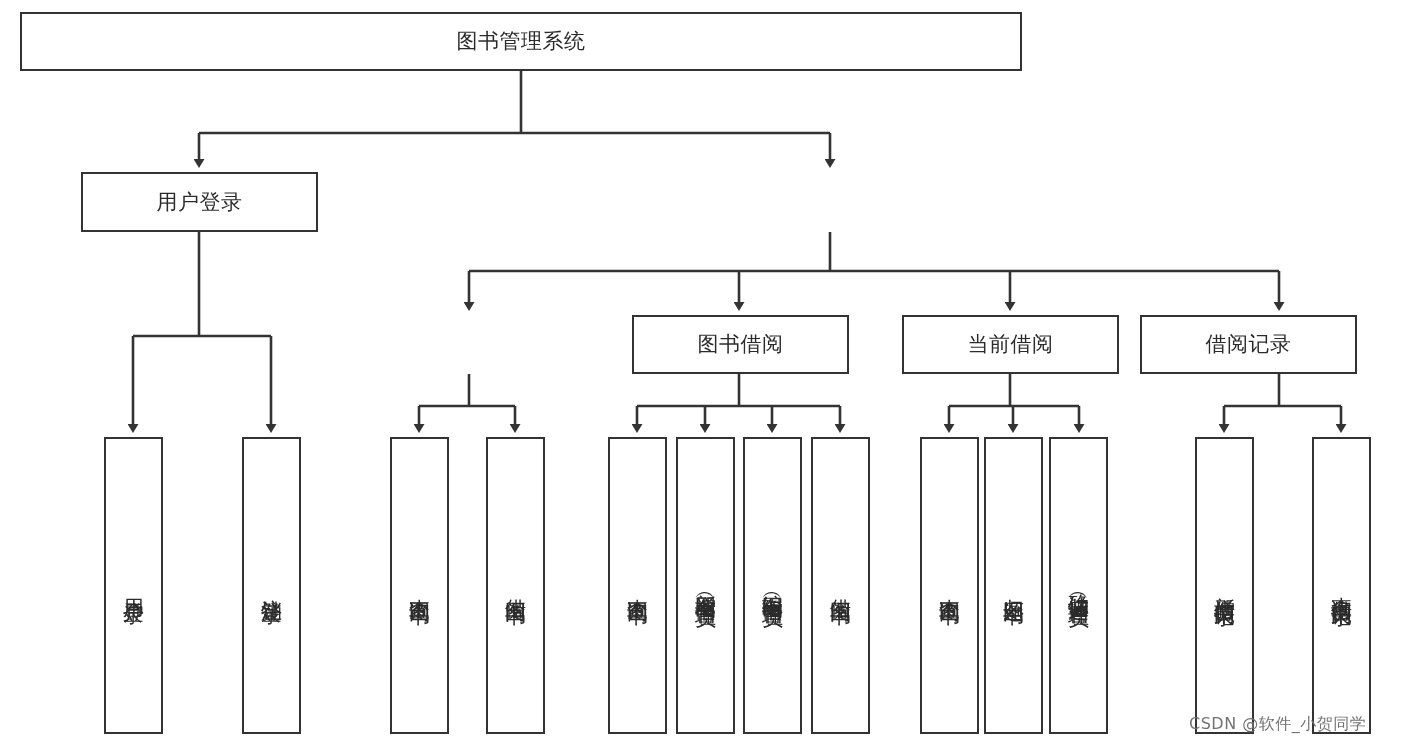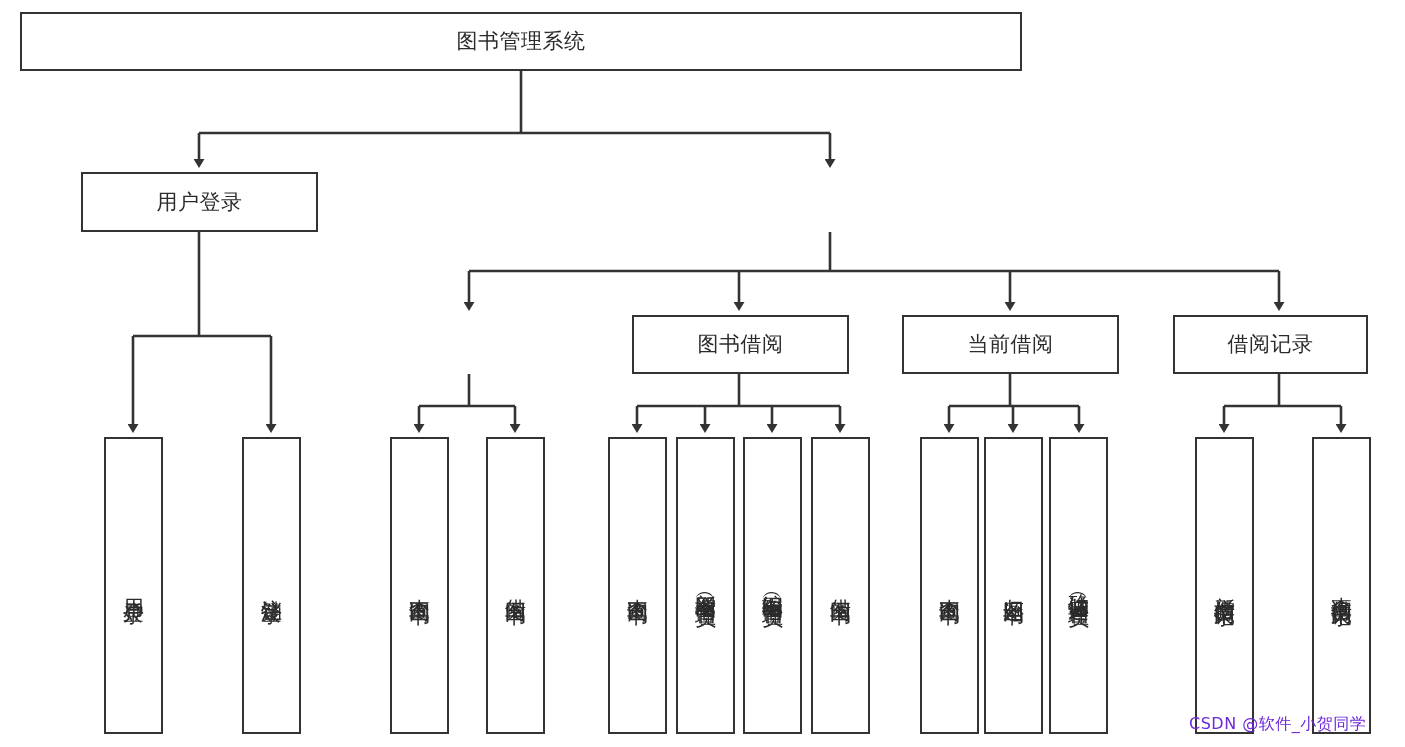--- a/index.html
+++ b/index.html
@@ -62,21 +62,21 @@
     font-size: 21px;
     letter-spacing: 2px;
     line-height: 1.05;
     max-height: 100%;
   }
   #watermark {
     position: absolute;
     left: 1189px;
     top: 714px;
     font-size: 16px;
-    color: #6d28d9;
+    color: #737373;
     letter-spacing: 0.5px;
     white-space: nowrap;
     font-family: "DejaVu Sans", "Liberation Sans", sans-serif;
   }
 </style>
 </head>
 <body>
 
 <div id="diagram-root">
 
@@ -141,21 +141,21 @@
 
 
   <div class="node horiz" style="left:632px; top:315px; width:217px; height:59px;">
     <span class="node-label">图书借阅</span>
   </div>
 
   <div class="node horiz" style="left:902px; top:315px; width:217px; height:59px;">
     <span class="node-label">当前借阅</span>
   </div>
 
-  <div class="node horiz" style="left:1173px; top:315px; width:195px; height:59px;">
+  <div class="node horiz" style="left:1140px; top:315px; width:217px; height:59px;">
     <span class="node-label">借阅记录</span>
   </div>
 
   <div class="node vert" style="left:104px; top:437px; width:59px; height:297px;">
     <span class="node-label">用户登录</span>
   </div>
 
   <div class="node vert" style="left:242px; top:437px; width:59px; height:297px;">
     <span class="node-label">注销登录</span>
   </div>

